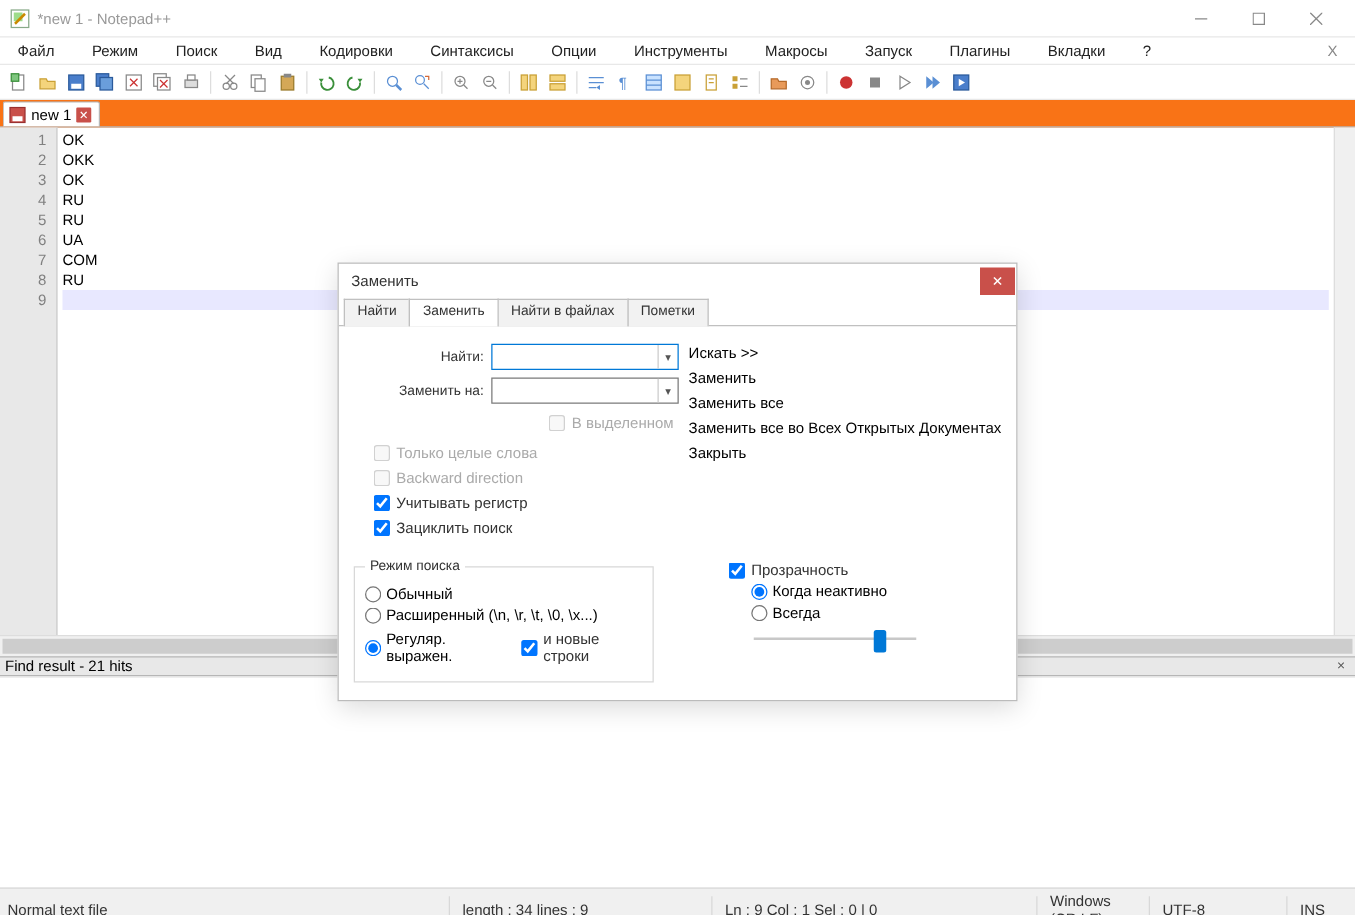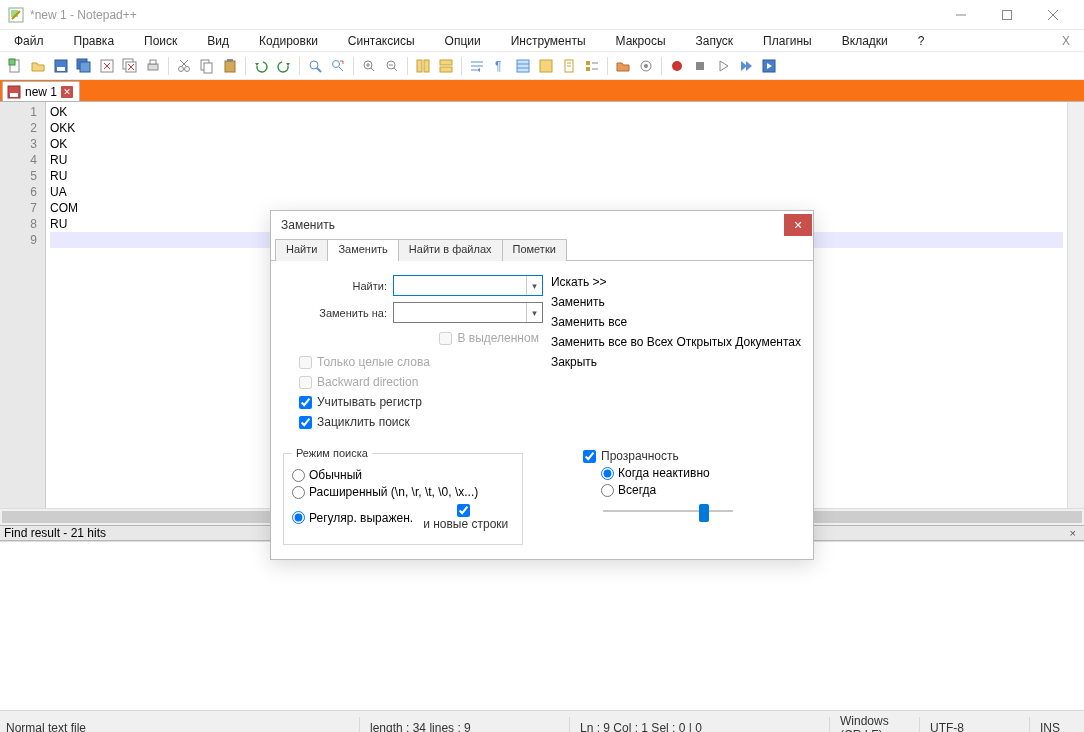--- a/index.html
+++ b/index.html
@@ -107,21 +107,21 @@
         <svg width="10" height="10">
           <line x1="0" y1="0" x2="10" y2="10" stroke="#888"></line>
           <line x1="10" y1="0" x2="0" y2="10" stroke="#888"></line>
         </svg>
       </div>
   </div>
 </div>
 
 <div class="menubar">
   <div class="menu-item">Файл</div>
-  <div class="menu-item">Правка</div>
+  <div class="menu-item">Режим</div>
   <div class="menu-item">Поиск</div>
   <div class="menu-item">Вид</div>
   <div class="menu-item">Кодировки</div>
   <div class="menu-item">Синтаксисы</div>
   <div class="menu-item">Опции</div>
   <div class="menu-item">Инструменты</div>
   <div class="menu-item">Макросы</div>
   <div class="menu-item">Запуск</div>
   <div class="menu-item">Плагины</div>
   <div class="menu-item">Вкладки</div>
@@ -461,21 +461,21 @@
             </label>
           <label class="radio-row">
               <input type="radio" name="mode" style="">
               <span>Расширенный (\n, \r, \t, \0, \x...)</span>
             </label>
           <div class="radio-row">
             <label style="display:flex;gap:4px;align-items:center;">
                 <input type="radio" name="mode" checked="" style="">
                 <span>Регуляр. выражен.</span>
               </label>
-            <label class="chk-row" style="margin-left:6px;flex-direction:column;">
+            <label class="chk-row" style="margin-left:6px;">
                 <input type="checkbox" checked="" style="">
                 <span>и новые строки</span>
               </label>
           </div>
         </fieldset>
       </div>
       <div class="right-grp">
         <label class="chk-row">
             <input type="checkbox" checked="" style="">
             <span>Прозрачность</span>

